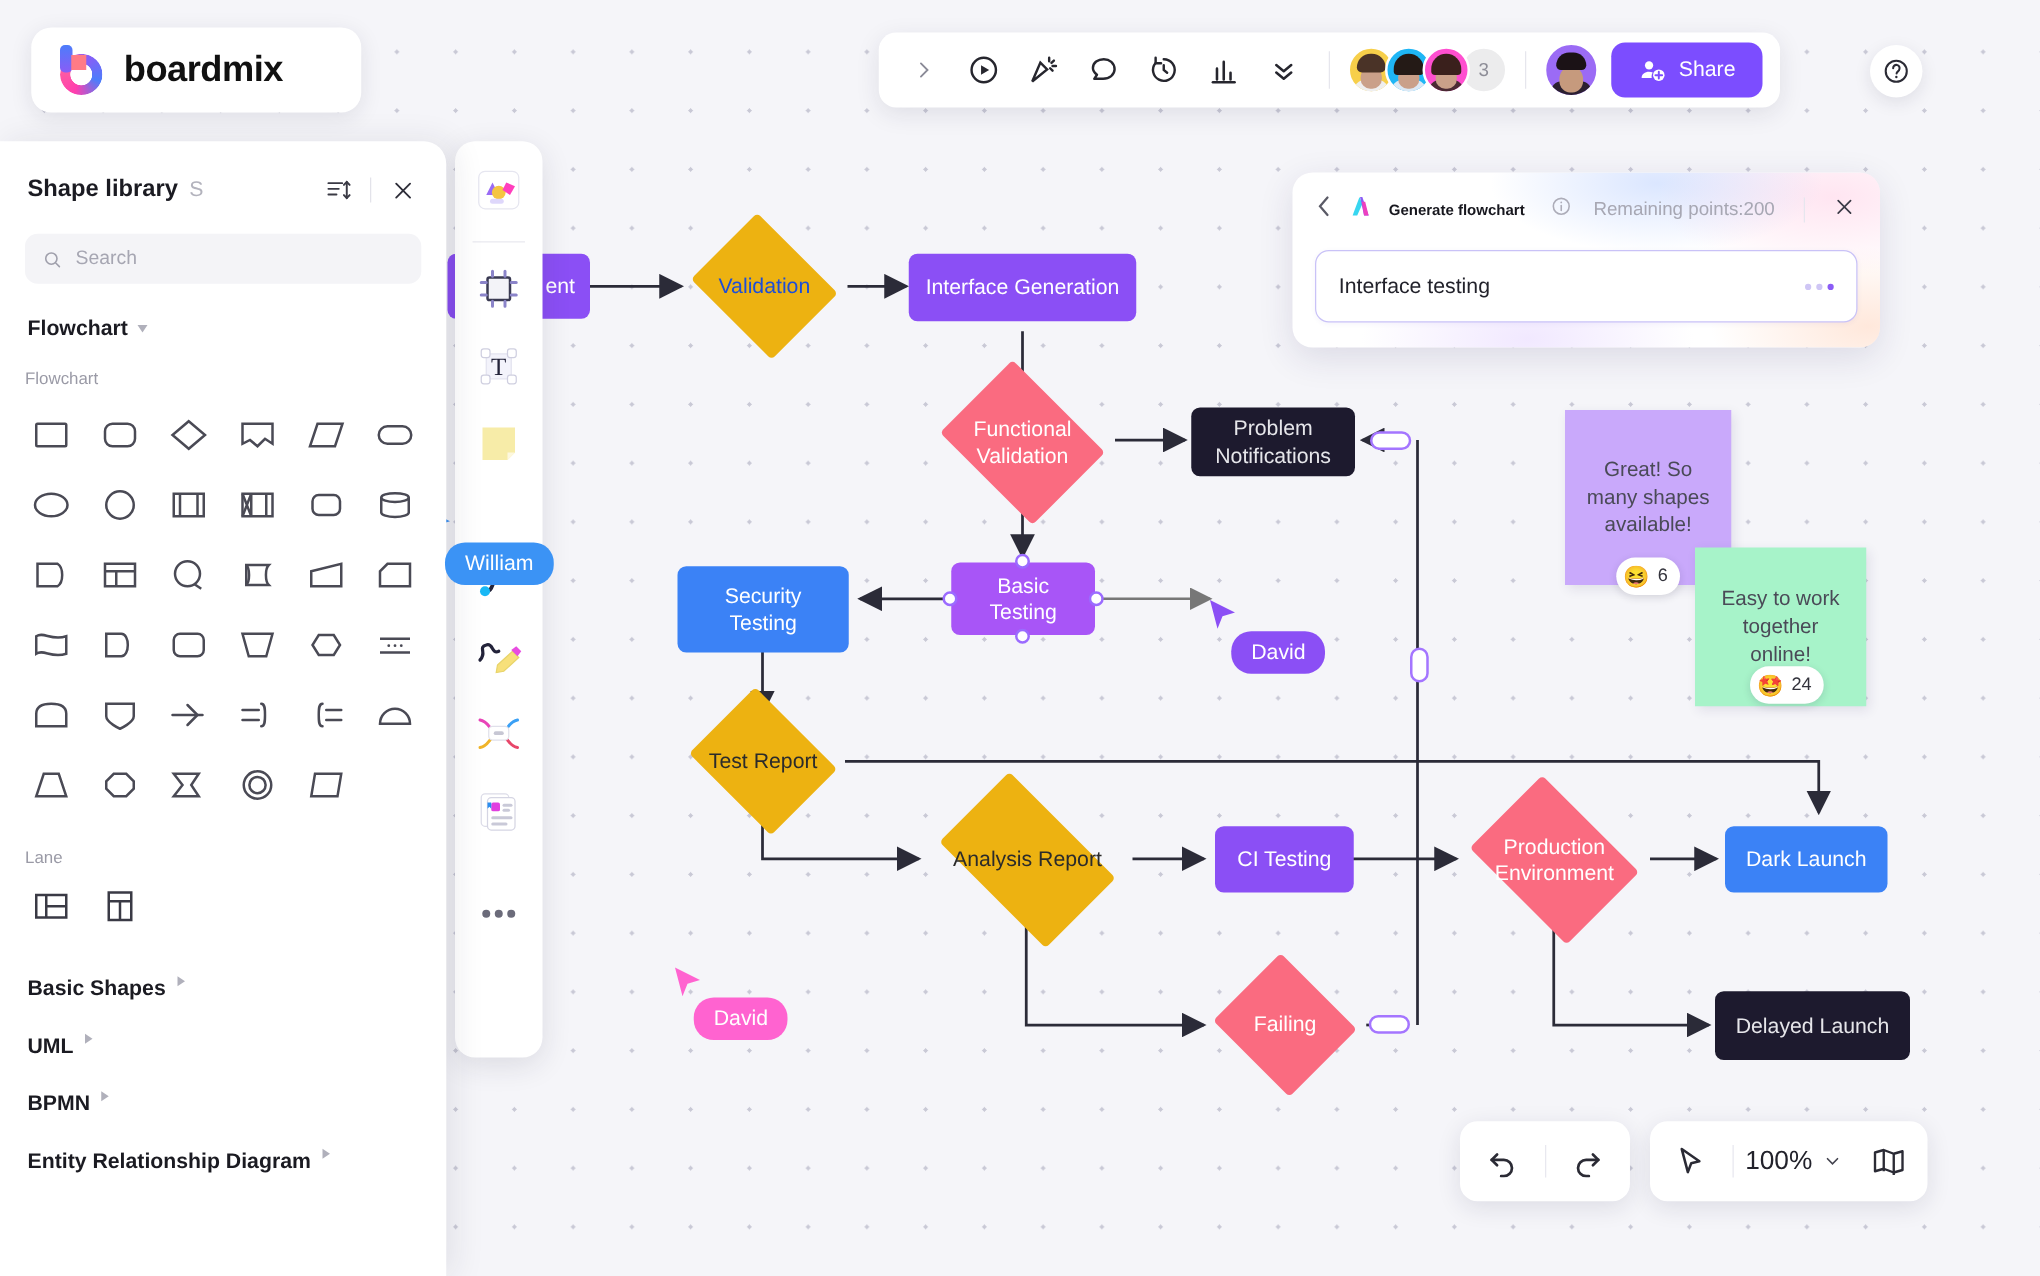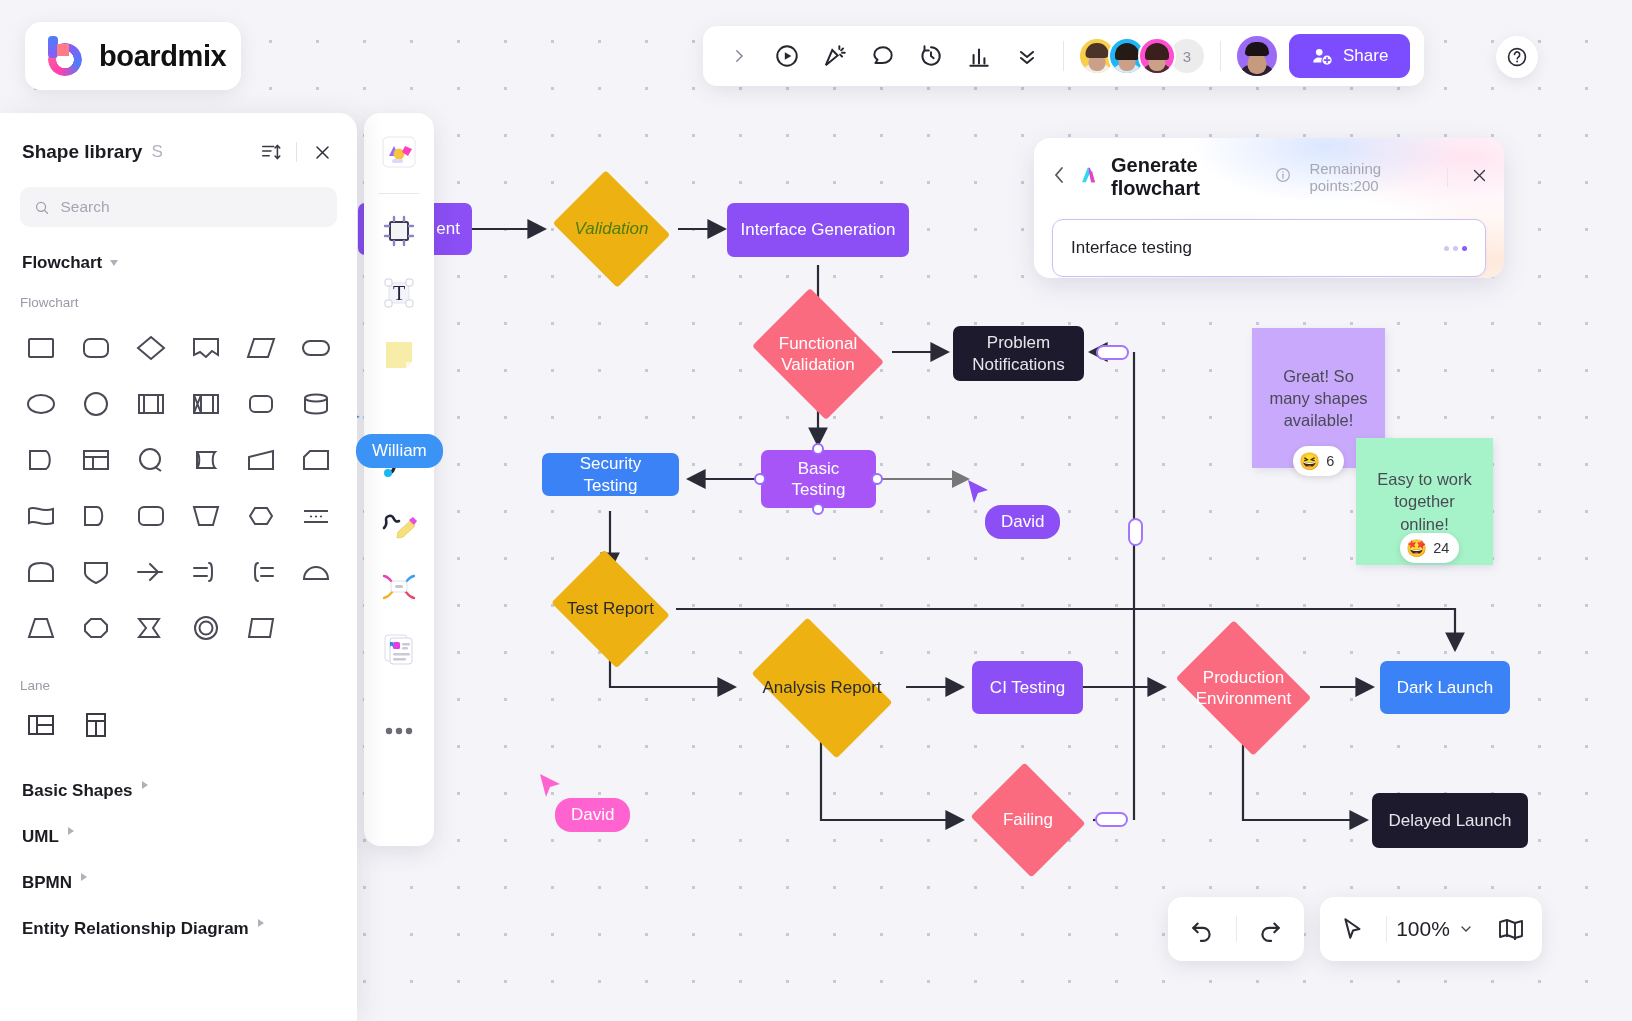--- a/index.html
+++ b/index.html
@@ -13,21 +13,21 @@
   #canvas{
     position:absolute; inset:0;
     background-color:#f5f5f9;
     background-image:radial-gradient(circle, #c9c9d6 1.6px, transparent 1.7px);
     background-size:47px 47px;
     background-position:12px 18px;
   }
 
   
   #logo{
-    position:absolute; left:25px; top:22px; width:216px; height:68px;
+    position:absolute; left:25px; top:22px; width:264px; height:68px;
     background:#fff; border-radius:16px;
     box-shadow:0 4px 18px rgba(30,30,60,.10);
     display:flex; align-items:center; gap:14px; padding-left:20px;
     z-index:40;
   }
   #logo .mark{ width:40px; height:40px; position:relative; }
   #logo .mark .ring{
     position:absolute; left:3px; top:7px; width:34px; height:33px; border-radius:50%;
     background:conic-gradient(from 200deg,#ff3fae,#ff5fa0,#8a5cf6,#4c7dfb,#ff3fae);
     -webkit-mask:radial-gradient(circle at 50% 50%, transparent 8.5px, #000 9px);
@@ -127,21 +127,21 @@
   }
   #ai-panel .glow{
     position:absolute; inset:0;
     background:
       radial-gradient(190px 80px at 62% 6%, rgba(160,190,255,.38), transparent 70%),
       radial-gradient(200px 90px at 92% 14%, rgba(255,190,220,.40), transparent 70%),
       radial-gradient(180px 90px at 98% 88%, rgba(255,200,170,.42), transparent 70%),
       radial-gradient(190px 90px at 40% 95%, rgba(215,190,255,.35), transparent 70%);
   }
   .ai-head{ position:relative; display:flex; align-items:center; padding:16px 16px 0 18px; gap:11px; }
-  .ai-title{ font-size:20px; font-weight:700; color:#17171e; }
+  .ai-title{ font-size:12px; font-weight:700; color:#17171e; }
   .ai-points{ font-size:15px; color:#a7a7b3; }
   .ai-sep{ width:1px;height:20px;background:#e6e6ee;margin-left:12px;}
   .ai-input{
     position:relative; margin:19px 18px 0 18px; height:58px; background:#fff;
     border:1.6px solid #c9c2f7; border-radius:11px; display:flex; align-items:center;
     padding:0 18px; box-shadow:0 1px 4px rgba(80,60,180,.06);
   }
   .ai-input .val{ font-size:17px; color:#22222b; flex:1; }
   .dots3{ display:flex; gap:4px; }
   .dots3 i{ width:5px;height:5px;border-radius:50%;background:#cfc6f5;display:block;}
@@ -222,41 +222,41 @@
     <path d="M880,479 L968,479" marker-end="url(#ahg)"></path>
   </g>
 </svg>
 
 <div class="node rect" style="left:358px;top:203px;width:114px;height:52px;background:#8b4ff5;z-index:6;justify-content:flex-end;padding-right:12px;">
   <span>ent</span>
 </div>
 
 <div class="dia" style="left:547px;top:176px;width:129px;height:106px;z-index:6;">
   <div class="shape" style="background:#edb211;transform-origin:center;transform:rotate(45deg) scale(.707);"></div>
-  <div class="lbl" style="color:#4d7c0f;font-style:italic;">
+  <div class="lbl" style="color:#1d4ed8;">
       <span>Validation</span>
     </div>
 </div>
 
 <div class="node rect" style="left:727px;top:203px;width:182px;height:54px;background:#8b4ff5;z-index:6;">
   <span>Interface Generation</span>
 </div>
 
 <div class="dia" style="left:744px;top:296px;width:148px;height:116px;z-index:6;">
   <div class="shape" style="background:#fa6b80;transform:rotate(45deg) scale(.707);"></div>
   <div class="lbl" style="color:#fff;">
       <span>Functional Validation</span>
     </div>
 </div>
 
 <div class="node rect" style="left:953px;top:326px;width:131px;height:55px;background:#1d1a2e;color:#e6e6ea;z-index:6;">
   <span>Problem Notifications</span>
 </div>
 
-<div class="node rect" style="left:542px;top:453px;width:137px;height:43px;background:#3b82f6;z-index:6;">
+<div class="node rect" style="left:542px;top:453px;width:137px;height:69px;background:#3b82f6;z-index:6;">
   <span>Security Testing</span>
 </div>
 
 <div class="node rect" style="left:761px;top:450px;width:115px;height:58px;background:#a855f7;z-index:7;">
   <span>Basic Testing</span>
   <span class="handle" style="left:51px;top:-7px;"></span>
   <span class="handle" style="left:51px;bottom:-7px;"></span>
   <span class="handle" style="left:-7px;top:23px;"></span>
   <span class="handle" style="right:-7px;top:23px;"></span>
 </div>

